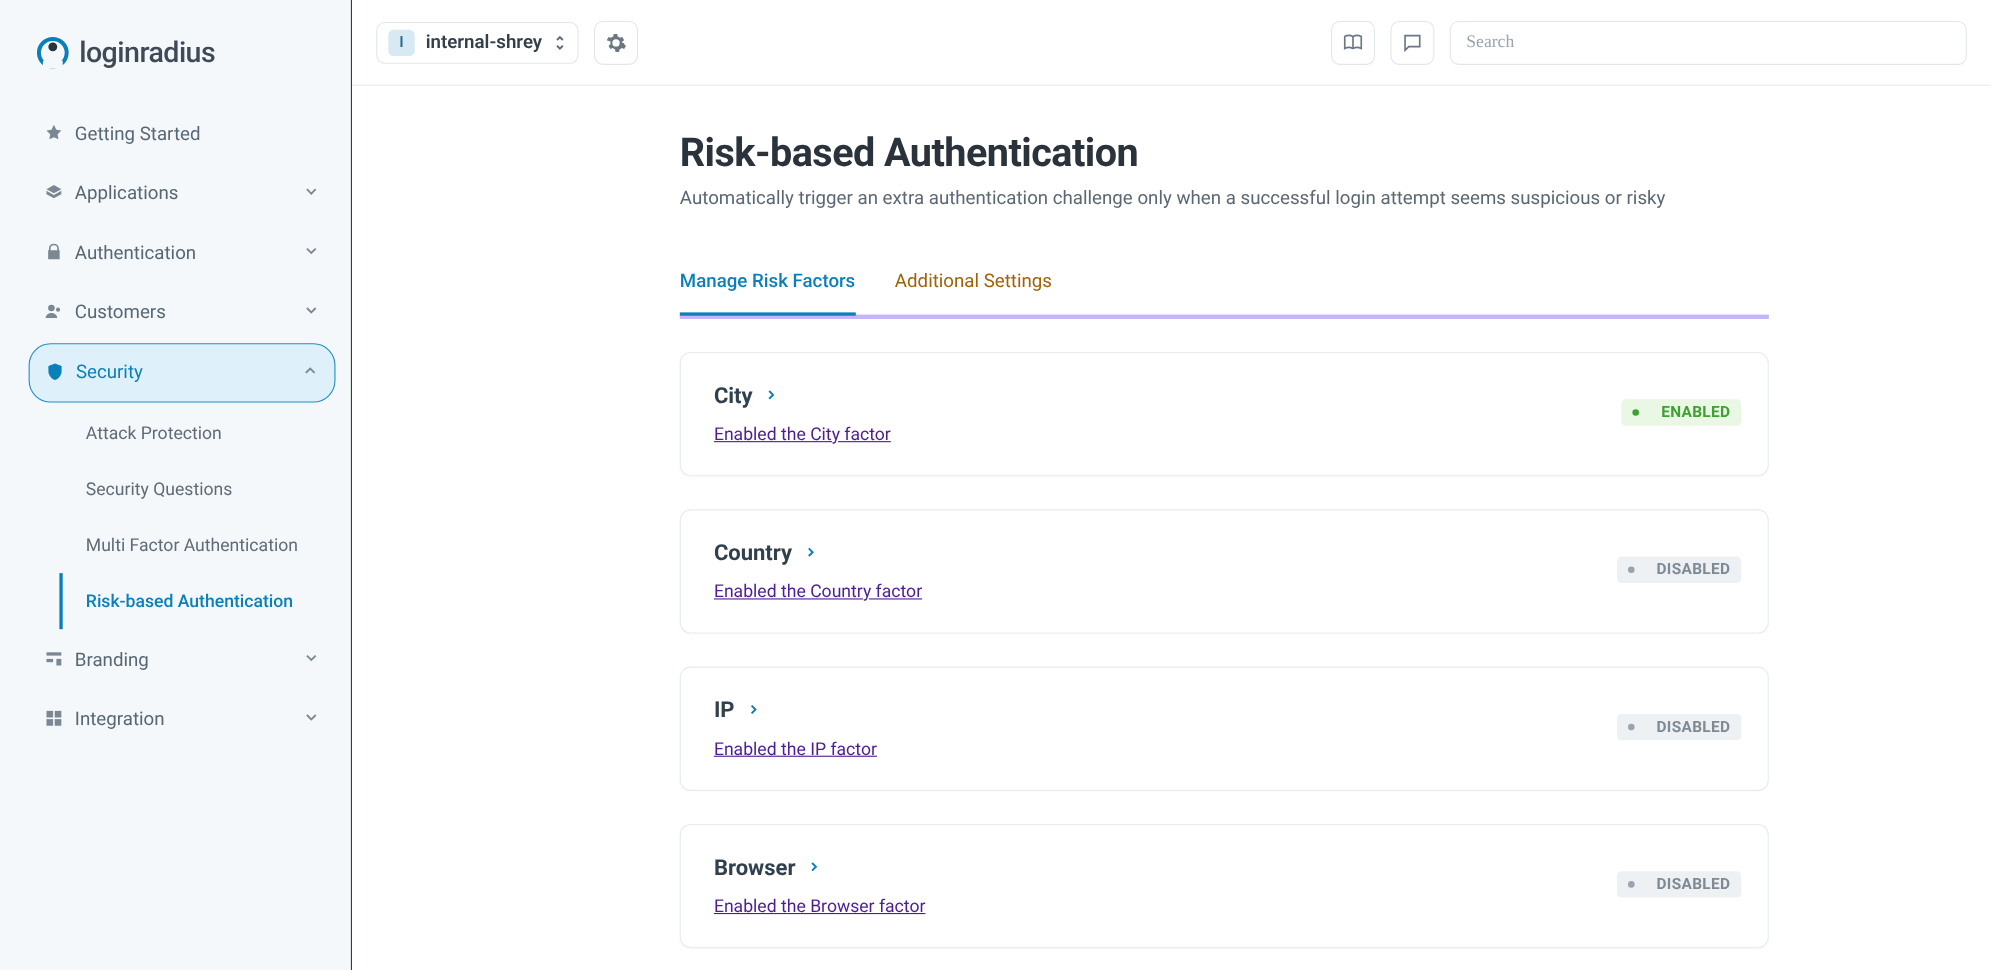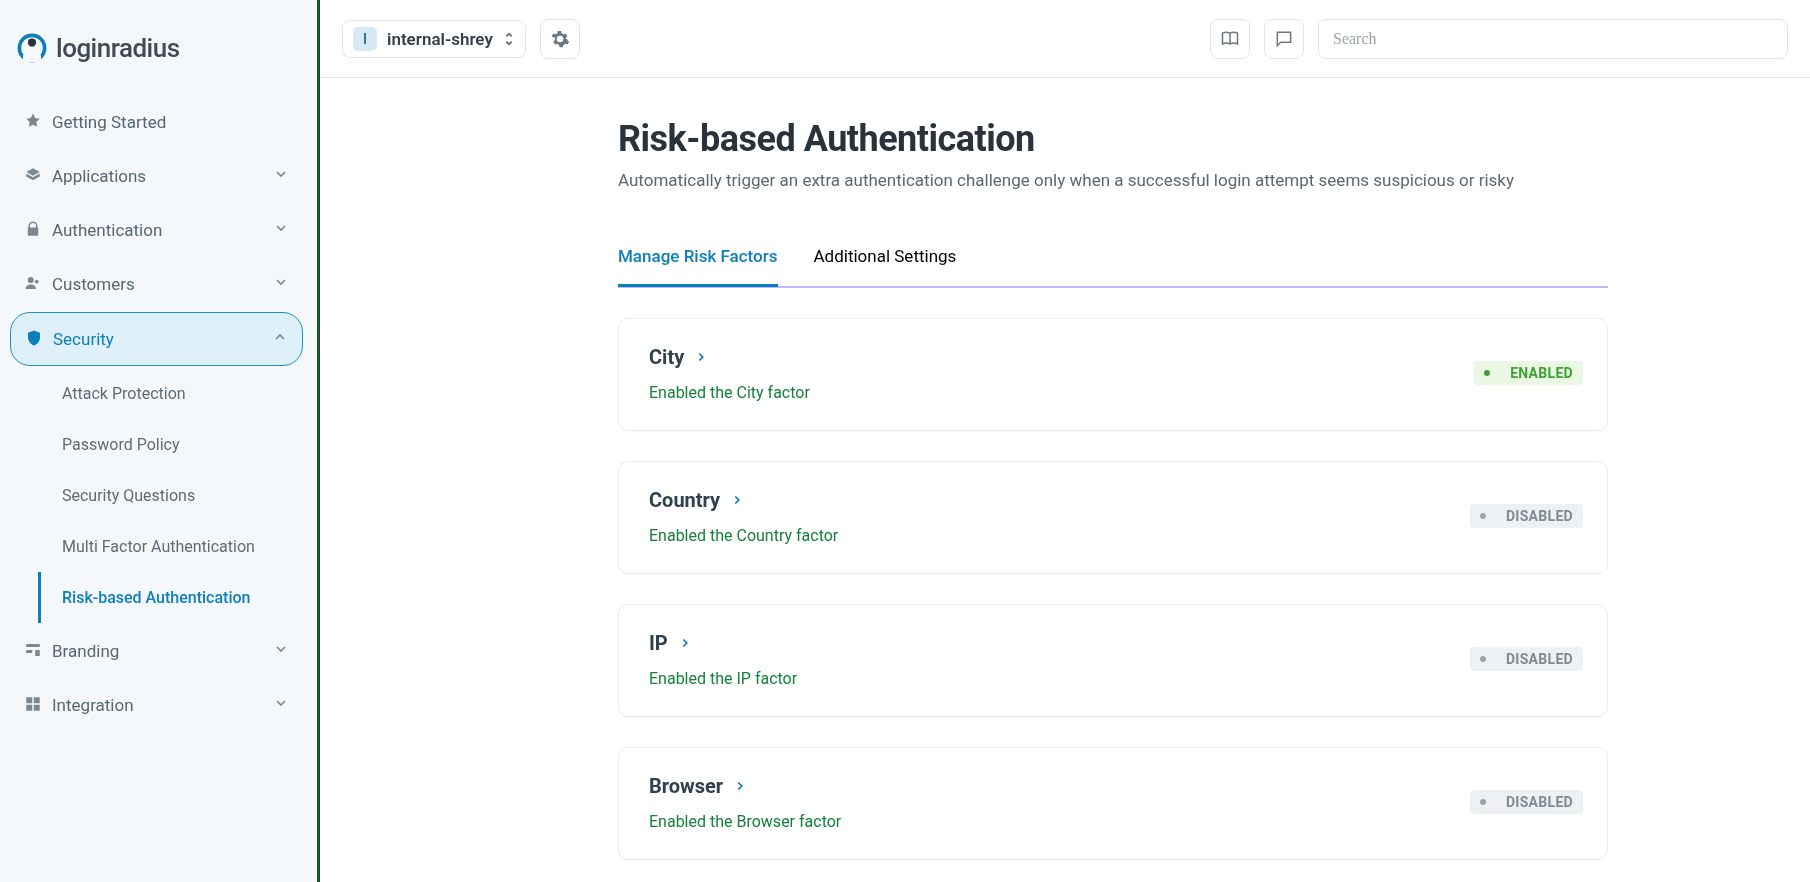--- a/index.html
+++ b/index.html
@@ -12,22 +12,23 @@
     overflow: hidden;
   }
 
   
   .sidebar {
     position: fixed;
     left: 0; top: 0;
     width: 320px;
     height: 100%;
     background: #f5f8fa;
-    border-right: 3px solid #14532d;
+    border-right: 1px solid #14532d;
     padding-top: 10px;
+    padding-left: 16px;
   }
   .logo-wrap {
     padding: 20px 14px 28px 14px;
     display: flex;
     align-items: center;
     gap: 6px;
   }
   .logo-mark {
     width: 36px; height: 36px;
   }
@@ -154,27 +155,27 @@
     letter-spacing: -0.5px;
   }
   .page-subtitle {
     font-size: 17px;
     color: #5b6873;
     margin-top: 10px;
   }
   .tabs {
     display: flex;
     gap: 36px;
-    border-bottom: 2px solid #c4b5fd;
+    border-bottom: 4px solid #c4b5fd;
     margin-top: 40px;
   }
   .tab {
     padding: 16px 0 18px 0;
     font-size: 17px;
-    color: #000000;
+    color: #a16207;
     cursor:pointer;
     border-bottom: 3px solid transparent;
     margin-bottom: -1px;
   }
   .tab.active {
     color: #0b7fbb;
     border-bottom-color: #0b7fbb;
     font-weight: 500;
   }
 
@@ -191,22 +192,23 @@
     display:flex; align-items:center; gap:10px;
   }
   .card-title {
     font-size: 20px;
     font-weight: 700;
     color: #30404d;
   }
   .card-chev { color:#0b7fbb; }
   .card-desc {
     font-size: 16px;
-    color: #15803d;
+    color: #4c1d95;
     margin-top: 14px;
+    text-decoration: underline;
   }
   .status {
     position:absolute;
     right: 24px; top: 42px;
     font-size: 14px;
     font-weight: 700;
     letter-spacing: 0.3px;
     padding: 4px 10px;
     border-radius: 4px;
     display:flex; align-items:center; gap:20px;
@@ -298,21 +300,20 @@
       <span class="label">Security</span>
       <span class="chev">
         <svg width="16" height="16" viewBox="0 0 24 24" fill="none" stroke="currentColor" stroke-width="2.5">
             <path d="M6 15l6-6 6 6"></path>
           </svg>
       </span>
     </div>
 
     <div class="subnav">
       <div class="subnav-item"><span>Attack Protection</span></div>
-      <div class="subnav-item"><span>Password Policy</span></div>
       <div class="subnav-item"><span>Security Questions</span></div>
       <div class="subnav-item"><span>Multi Factor Authentication</span></div>
       <div class="subnav-item active"><span>Risk-based Authentication</span></div>
     </div>
 
     <div class="nav-item">
       <span class="icon">
         <svg width="18" height="18" viewBox="0 0 24 24" fill="currentColor">
             <rect x="3" y="4" width="18" height="4"></rect>
             <rect x="3" y="12" width="8" height="4"></rect>

